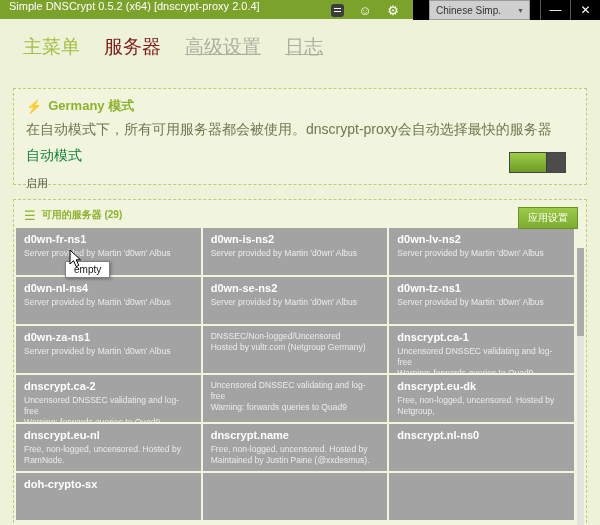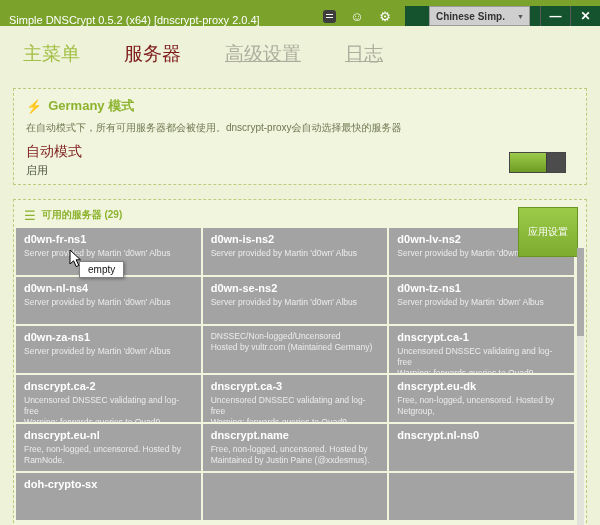--- a/index.html
+++ b/index.html
@@ -1,66 +1,66 @@
 <!DOCTYPE html>
 <html><head>
 <meta charset="utf-8">
 <style>
   html,body{margin:0;padding:0;}
   body{font-family:"Liberation Sans", sans-serif;}
   .app{position:relative;width:600px;height:525px;overflow:hidden;background:#edf2d8;}
 
   
-  .titlebar{height:26px;background:#7ba32c;display:flex;align-items:flex-end;}
+  .titlebar{height:19px;background:#7ba32c;display:flex;align-items:flex-start;}
   .tb-title{flex:1;display:flex;align-items:center;padding-left:9px;color:#fff;font-size:11px;white-space:nowrap;}
   .tb-icons{display:flex;align-items:center;gap:8px;padding-right:10px;}
   .tb-icon{width:20px;height:20px;display:flex;align-items:center;justify-content:center;color:#fff;font-size:13px;cursor:default;}
   .clip-box{width:13px;height:13px;background:#3d3d3d;border-radius:3px;position:relative;}
   .clip-box::before{content:"";position:absolute;left:3px;right:3px;top:4px;height:1px;background:#fff;box-shadow:0 3px 0 #fff;}
-  .tb-dark{background:#14532d;display:flex;align-items:stretch;padding-left:24px;font-weight:bold;}
+  .tb-dark{background:#000000;display:flex;align-items:stretch;padding-left:16px;}
   .lang-select{background:#cfcfcf;border:1px solid #9a9a9a;color:#333;font-size:10px;height:18px;align-self:center;display:flex;align-items:center;justify-content:space-between;width:88px;padding:0 5px 0 6px;margin-right:10px;cursor:default;}
   .lang-arrow{font-size:7px;color:#555;}
   .win-btn{width:29px;display:flex;align-items:center;justify-content:center;color:#fff;font-size:12px;border-left:1px solid #5a5a5a;cursor:default;}
 
   
-  .tabs{display:flex;gap:44px;padding:15px 0 0 23px;font-size:19px;}
+  .tabs{display:flex;gap:24px;padding:15px 0 0 23px;font-size:19px;}
   .tab{cursor:default;}
   .tab-main{color:#a3bf45;}
   .tab-servers{color:#7f1d1d;}
   .tab-adv,.tab-log{color:#aeae9e;text-decoration:underline;}
 
   
   .panel{position:absolute;left:13px;right:13px;border:1px dashed #bccb7d;background:#f1f5de;box-sizing:border-box;}
   #mode-panel{top:88px;height:97px;padding:8px 12px;}
   .panel-header{display:flex;align-items:center;gap:6px;color:#8db32e;font-weight:bold;font-size:13px;}
   .panel-icon{font-size:13px;color:#8db32e;}
-  .mode-desc{font-size:10px;color:#6e7850;margin-top:6px;white-space:nowrap;}
-  .mode-name{font-size:14px;color:#7f1d1d;margin-top:8px;}
-  .enabled-label{font-size:11px;color:#4b5540;margin-top:2px;}
+  .mode-desc{font-size:14px;color:#6e7850;margin-top:6px;white-space:nowrap;}
+  .mode-name{font-size:14px;color:#15803d;margin-top:8px;}
+  .enabled-label{font-size:11px;color:#4b5540;margin-top:11px;}
   .toggle{position:absolute;right:20px;bottom:11px;width:57px;height:21px;border:1px solid #454545;background:linear-gradient(180deg,#9ccb4a,#6e9c25);box-sizing:border-box;cursor:pointer;}
   .toggle-handle{position:absolute;top:0;right:0;width:19px;height:100%;background:#4c4c4c;border-left:1px solid #3a3a3a;box-sizing:border-box;}
 
   #servers-panel{top:199px;height:560px;padding-top:6px;}
   .sp-header{padding:0 10px;position:relative;display:flex;align-items:center;gap:6px;height:18px;}
   .sp-title{color:#8db32e;font-weight:bold;font-size:10px;}
-  .apply-btn{position:absolute;right:8px;top:1px;background:linear-gradient(180deg,#9ccb4a,#7cab2e);border:1px solid #6a9421;color:#fff;font-size:10px;padding:17px 9px;cursor:pointer;}
+  .apply-btn{position:absolute;right:8px;top:1px;background:linear-gradient(180deg,#9ccb4a,#7cab2e);border:1px solid #6a9421;color:#fff;font-size:10px;padding:3px 9px;cursor:pointer;}
   .filters{padding:6px 10px 3px;font-size:10px;color:#6e7850;white-space:nowrap;}
   .filter-yes{color:#8db32e;font-weight:bold;cursor:pointer;}
   .sep{margin:0 4px;color:#8a8a70;}
 
   .grid{margin:4px 12px 0 2px;display:grid;grid-template-columns:1fr 1fr 1fr;gap:2px;}
   .card{background:#a3a3a3;color:#fff;height:47px;box-sizing:border-box;padding:5px 8px;overflow:hidden;cursor:pointer;}
   .card-title{font-size:11px;font-weight:bold;margin-bottom:3px;white-space:nowrap;}
   .card-desc{font-size:8.5px;color:#ececec;line-height:1.3;white-space:pre-line;}
 
   .scrollbar{position:absolute;right:2px;top:48px;bottom:2px;width:7px;background:#e3e3dd;cursor:pointer;}
   .scroll-thumb{position:absolute;top:0;left:0;width:100%;height:88px;background:#ababab;}
 
   
-  .tooltip{position:absolute;left:79px;top:261px;background:#fff;border:1px solid #808080;padding:2px 8px;font-size:10px;color:#111;z-index:5;box-shadow:1px 1px 3px rgba(0,0,0,.35);}
+  .tooltip{position:absolute;left:65px;top:261px;background:#fff;border:1px solid #808080;padding:2px 8px;font-size:10px;color:#111;z-index:5;box-shadow:1px 1px 3px rgba(0,0,0,.35);}
   .cursor{position:absolute;left:69px;top:249px;z-index:6;}
 </style>
 </head>
 <body>
 
 <div class="app">
 
   <div class="titlebar">
     <div class="tb-title">Simple DNSCrypt 0.5.2 (x64) [dnscrypt-proxy 2.0.4]</div>
     <div class="tb-icons">
@@ -131,34 +131,33 @@
         <div class="card">
           <div class="card-title">d0wn-tz-ns1</div>
           <div class="card-desc">Server provided by Martin 'd0wn' Albus</div>
         </div>
         <div class="card">
           <div class="card-title">d0wn-za-ns1</div>
           <div class="card-desc">Server provided by Martin 'd0wn' Albus</div>
         </div>
         <div class="card">
           <div class="card-desc">DNSSEC/Non-logged/Uncensored
-Hosted by vultr.com (Maintained Germany)</div>
+Hosted by vultr.com (Netgroup Germany)</div>
         </div>
         <div class="card">
           <div class="card-title">dnscrypt.ca-1</div>
           <div class="card-desc">Uncensored DNSSEC validating and log-free
 Warning: forwards queries to Quad9</div>
         </div>
         <div class="card">
           <div class="card-title">dnscrypt.ca-2</div>
           <div class="card-desc">Uncensored DNSSEC validating and log-free
 Warning: forwards queries to Quad9</div>
         </div>
         <div class="card">
-          <div class="card-title">dnscrypt.ca-3</div>
           <div class="card-desc">Uncensored DNSSEC validating and log-free
 Warning: forwards queries to Quad9</div>
         </div>
         <div class="card">
           <div class="card-title">dnscrypt.eu-dk</div>
           <div class="card-desc">Free, non-logged, uncensored. Hosted by Netgroup,</div>
         </div>
         <div class="card">
           <div class="card-title">dnscrypt.eu-nl</div>
           <div class="card-desc">Free, non-logged, uncensored. Hosted by RamNode.</div>

